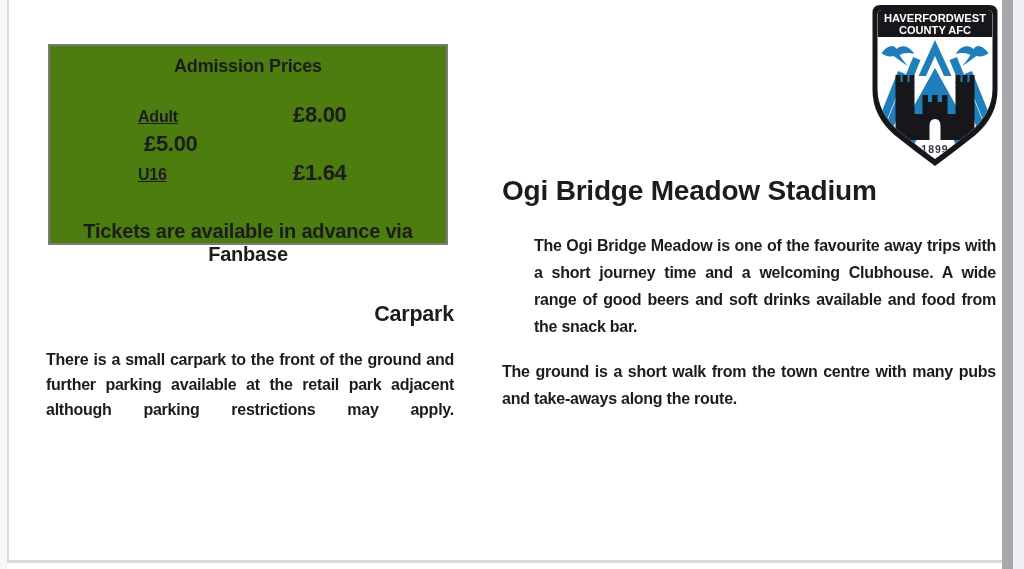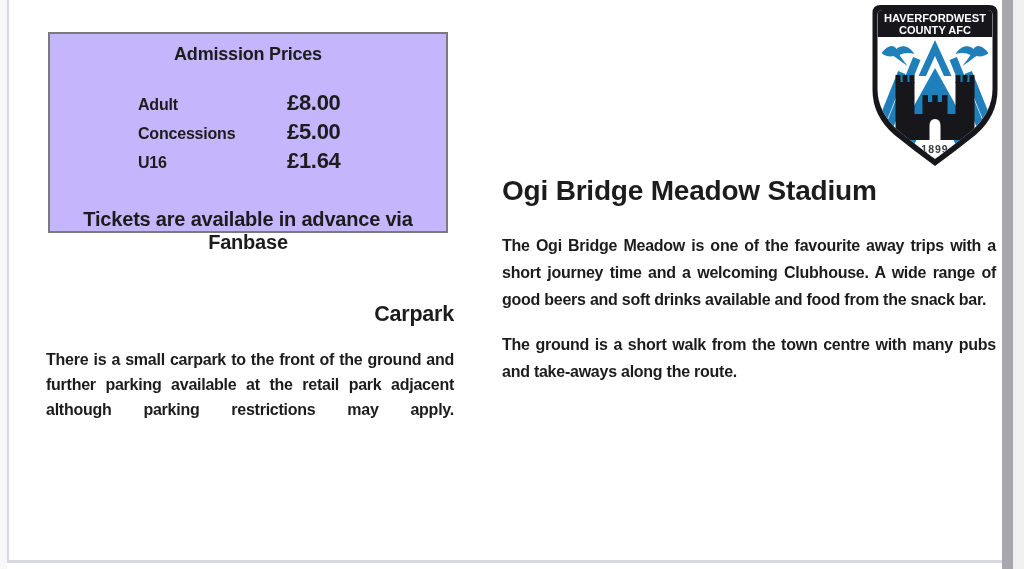--- a/index.html
+++ b/index.html
@@ -15,35 +15,35 @@
 
   
   .edge-left-strip  { position:absolute; left:0;   top:0; width:7px;  height:569px; background:#f8f8fb; }
   .edge-left-line   { position:absolute; left:7px; top:0; width:2px;  height:563px; background:var(--page-edge-light,#d8d8e0); }
   .edge-bottom-line { position:absolute; left:7px; top:560px; width:995px; height:3px; background:var(--page-edge-light,#d8d8e0); }
   .edge-right-band  { position:absolute; left:1002px; top:0; width:11px; height:569px; background:var(--page-edge-gray,#a8a8ac); }
   .edge-right-light { position:absolute; left:1013px; top:0; width:11px; height:569px; background:#f0f0f3; }
 
   
   .admission-box {
-    position: absolute; left: 48px; top: 32px;
+    position: absolute; left: 48px; top: 44px;
     width: 400px; height: 201px;
     border: 2px solid var(--box-border-gray,#7a7a7a);
-    background: #c4b5fd;
+    background: #4d7c0f;
   }
   .admission-title {
     margin-top: 10px;
     text-align: center;
     font-size: 18px;
     letter-spacing: -0.2px;
   }
   .admission-rows { position: absolute; left: 88px; top: 56px; right: 10px; }
   .arow { display: flex; align-items: baseline; height: 29px; }
-  .alabel { width: 149px; font-size: 16px; letter-spacing: -0.2px; }
-  .aprice { font-size: 22px; letter-spacing: -0.3px; }
+  .alabel { width: 149px; font-size: 16px; letter-spacing: -0.2px; text-decoration: underline; }
+  .aprice { font-size: 22px; letter-spacing: -0.3px; margin-left: 6px; }
   .admission-foot {
     position: absolute; left: 0; right: 0; top: 174px;
     text-align: center; font-size: 20px; letter-spacing: -0.2px;
   }
 
   
   .carpark { position: absolute; left: 46px; top: 300px; width: 408px; }
   .carpark .sec-title { text-align: right; font-size: 21.5px; line-height: 28px; letter-spacing: -0.2px; }
   .carpark .sec-body {
     margin-top: 19px; font-size: 16px; line-height: 25px;
@@ -51,21 +51,21 @@
   }
   .carpark .sec-body::after { content:""; display:inline-block; width:100%; }
 
   
   .stadium { position: absolute; left: 502px; top: 176px; width: 494px; }
   .stadium .sec-title { font-size: 28px; line-height: 30px; letter-spacing: -0.2px; }
   .stadium .sec-body {
     font-size: 16px; line-height: 27px;
     text-align: justify; letter-spacing: -0.25px;
   }
-  .stadium .p1 { margin-top: 26px; }
+  .stadium .p1 { margin-top: 26px; margin-left: 32px; }
   .stadium .p2 { margin-top: 18px; }
 
   
   .badge { position: absolute; left: 867px; top: 2px; width: 136px; height: 170px; }
   .badge text {
     font-family: "Liberation Sans", "DejaVu Sans", sans-serif;
     font-weight: bold;
   }
   .badge .band-text { fill: #ffffff; font-size: 11px; }
   .badge .year-text { fill: #3b3b40; font-size: 10.5px; letter-spacing: 1px; }
@@ -80,21 +80,20 @@
 <div class="edge-right-light"></div>
 
 <div class="admission-box">
   <div class="admission-title">Admission Prices</div>
   <div class="admission-rows">
     <div class="arow">
       <span class="alabel">Adult</span>
       <span class="aprice">£8.00</span>
     </div>
     <div class="arow">
-      <span class="alabel">Concessions</span>
       <span class="aprice">£5.00</span>
     </div>
     <div class="arow">
       <span class="alabel">U16</span>
       <span class="aprice">£1.64</span>
     </div>
   </div>
   <div class="admission-foot">Tickets are available in advance via Fanbase</div>
 </div>
 

